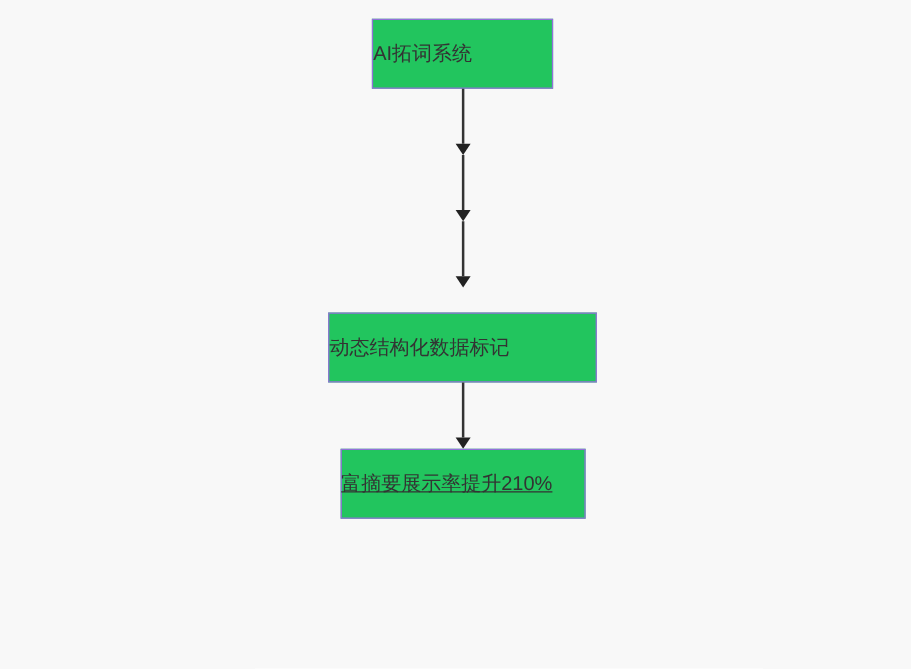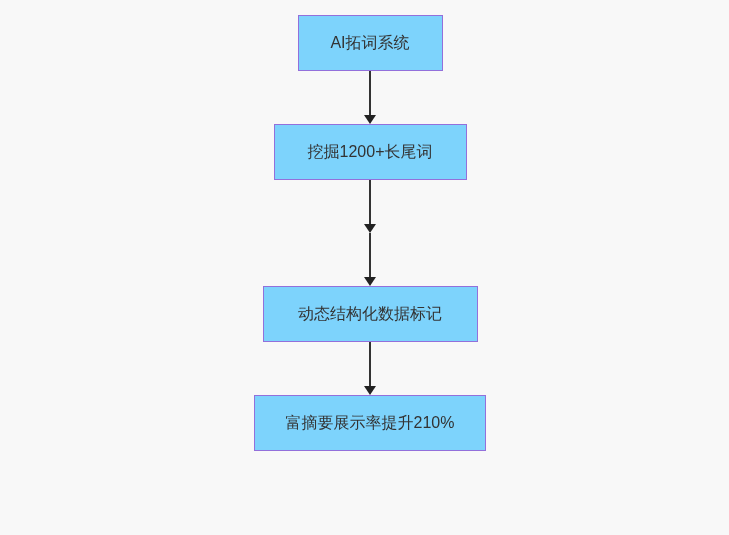--- a/index.html
+++ b/index.html
@@ -19,35 +19,34 @@
     top: 15px;
     left: 370px;
     transform: translateX(-50%);
     display: flex;
     flex-direction: column;
     align-items: center;
   }
   .flow-node {
     box-sizing: border-box;
     height: 56px;
-    background: #7dd3fc;
+    background: #22c55e;
     border: 1.5px solid #9370db;
     color: #333333;
     font-size: 16px;
     display: flex;
     align-items: center;
-    justify-content: center;
     text-align: center;
     white-space: nowrap;
   }
   .flow-node.n0 { width: 145px; }
   .flow-node.n1 { width: 193px; }
   .flow-node.n2 { width: 223px; }
-  .flow-node.n3 { width: 215px; }
-  .flow-node.n4 { width: 232px; }
+  .flow-node.n3 { width: 215px; margin-top: 20px; }
+  .flow-node.n4 { width: 196px; text-decoration: underline; }
   .flow-arrow {
     height: 53px;
     display: flex;
     flex-direction: column;
     align-items: center;
   }
   .arrow-line {
     flex: 1;
     width: 2px;
     background: #333333;
@@ -68,23 +67,20 @@
 
     <div class="flow-node n0">
       <span>AI拓词系统</span>
     </div>
 
     <div class="flow-arrow">
       <div class="arrow-line"></div>
       <div class="arrow-head"></div>
     </div>
 
-    <div class="flow-node n1">
-      <span>挖掘1200+长尾词</span>
-    </div>
 
     <div class="flow-arrow">
       <div class="arrow-line"></div>
       <div class="arrow-head"></div>
     </div>
 
 
     <div class="flow-arrow">
       <div class="arrow-line"></div>
       <div class="arrow-head"></div>

